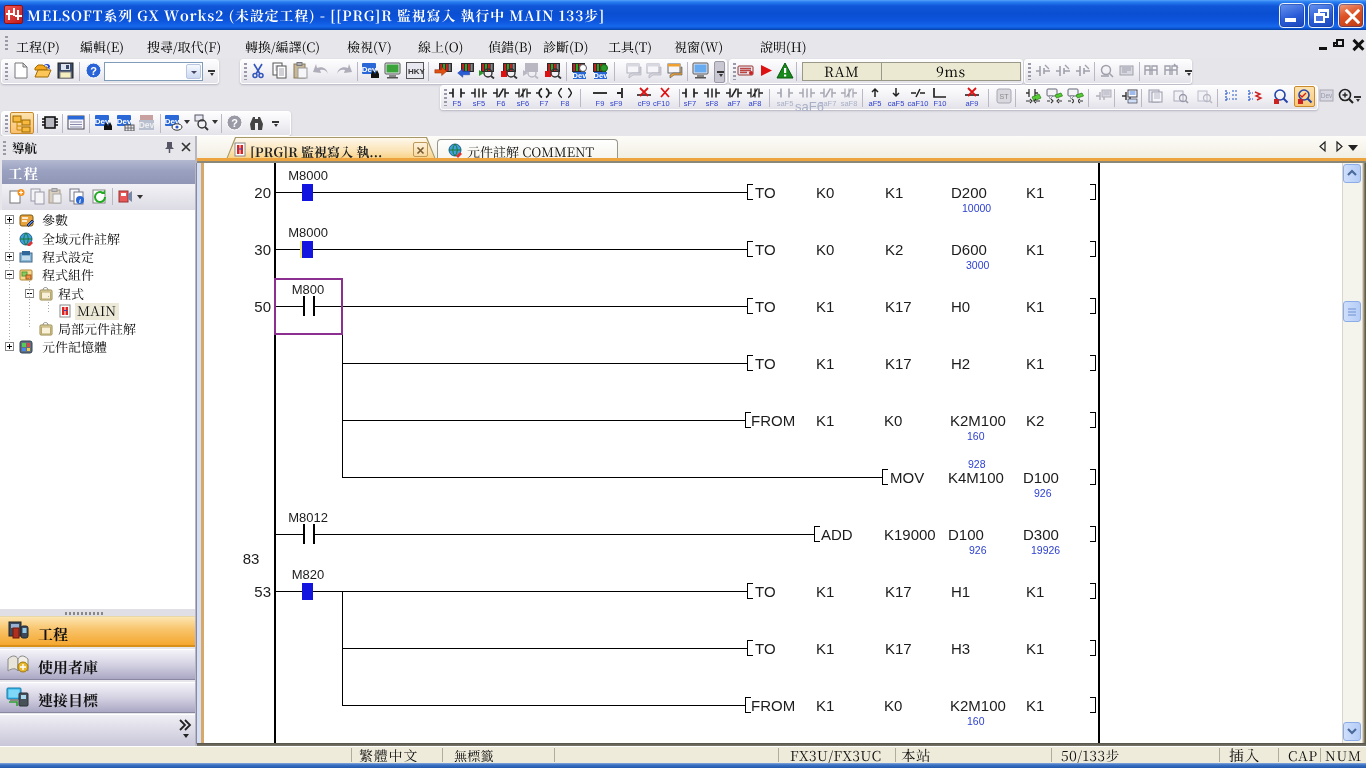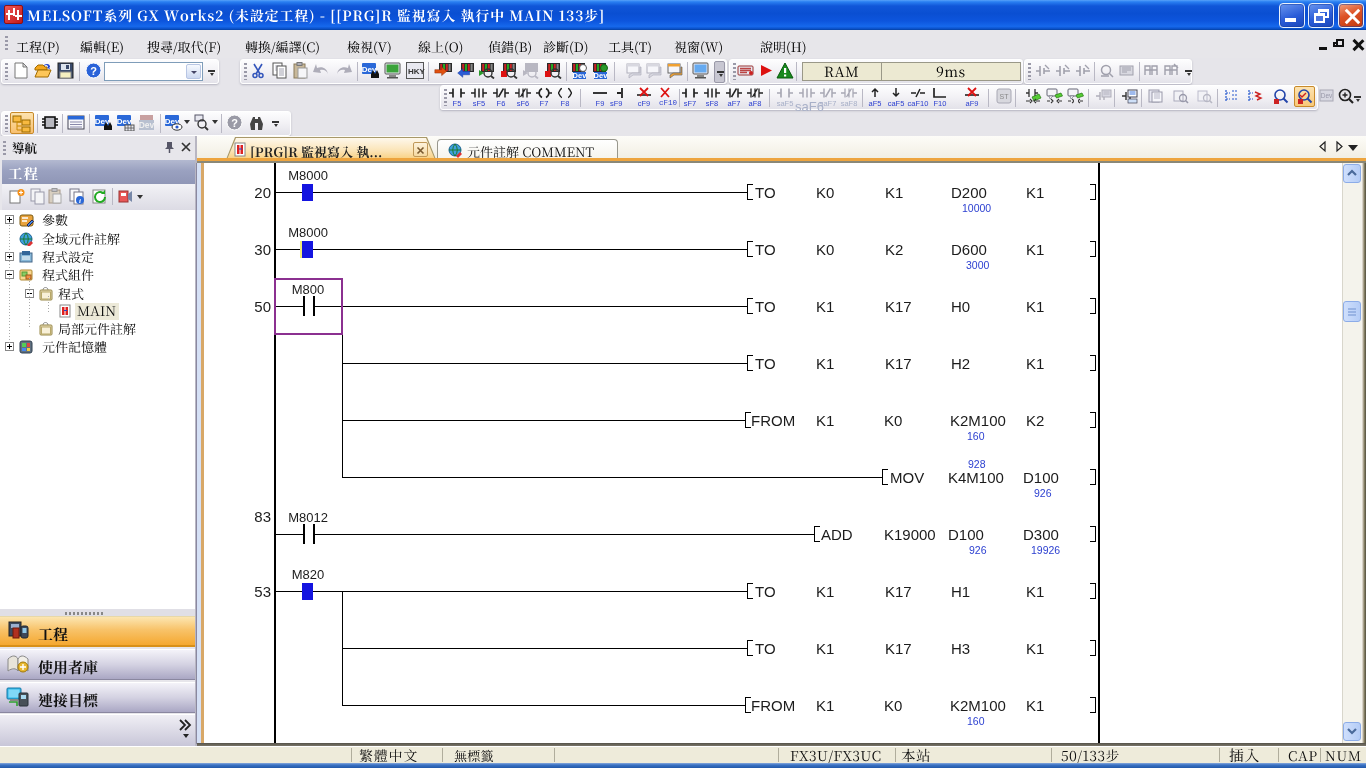--- a/index.html
+++ b/index.html
@@ -363,21 +363,21 @@
     </svg>
     <div style="position:absolute;left:610px;top:99px;width:24px;height:8px;font-size:7.5px;color:#2b3fd0;text-align:left;font-family:'Liberation Sans'">sF9</div>
     <svg style="position:absolute;left:635px;top:87px" width="18" height="12" viewBox="0 0 18 12">
       <path d="M2 8h14" stroke="#222" stroke-width="1.6"></path>
       <path d="M5 1l8 8M13 1L5 9" stroke="#dd1111" stroke-width="1.8"></path>
     </svg>
     <div style="position:absolute;left:632px;top:99px;width:24px;height:8px;font-size:7.5px;color:#2b3fd0;text-align:center;font-family:'Liberation Sans'">cF9</div>
     <svg style="position:absolute;left:656px;top:87px" width="18" height="12" viewBox="0 0 18 12">
       <path d="M5 1l8 9M13 1L5 10" stroke="#dd1111" stroke-width="1.8"></path>
     </svg>
-    <div style="position:absolute;left:653px;top:99px;width:24px;height:8px;font-size:7.5px;color:#2b3fd0;text-align:right;font-family:Liberation Mono, monospace">cF10</div>
+    <div style="position:absolute;left:653px;top:99px;width:24px;height:8px;font-size:7.5px;color:#2b3fd0;text-align:left;font-family:Liberation Sans, sans-serif">cF10</div>
     <div class="sep" style="left:679px;top:89px;height:18px"></div>
     <svg style="position:absolute;left:681px;top:87px" width="18" height="12" viewBox="0 0 18 12">
       <path d="M1 6h4M13 6h4M5 1.5v9M13 1.5v9" stroke="#222" stroke-width="1.7" fill="none"></path>
     </svg>
     <div style="position:absolute;left:678px;top:99px;width:24px;height:8px;font-size:7.5px;color:#2b3fd0;text-align:center;font-family:'Liberation Sans'">sF7</div>
     <svg style="position:absolute;left:703px;top:87px" width="18" height="12" viewBox="0 0 18 12">
       <path d="M1 6h4M13 6h4M5 1.5v9M13 1.5v9M9 1.5v9" stroke="#222" stroke-width="1.5" fill="none"></path>
     </svg>
     <div style="position:absolute;left:700px;top:99px;width:24px;height:8px;font-size:7.5px;color:#2b3fd0;text-align:center;font-family:'Liberation Sans'">sF8</div>
     <svg style="position:absolute;left:725px;top:87px" width="18" height="12" viewBox="0 0 18 12">
@@ -868,21 +868,21 @@
     <div class="wire" style="left:342px;top:477px;width:540px"></div>
     <div class="lb" style="left:882px;top:469px"></div>
     <div class="rb" style="left:1090px;top:469px"></div>
     <div class="ltx" style="left:890px;top:469px">MOV</div>
     <div class="ltx" style="left:948px;top:469px">K4M100</div>
     <div class="ltx" style="left:1023px;top:469px">D100</div>
     <div class="blu" style="left:968px;top:458px">928</div>
     <div class="blu" style="left:1034px;top:487px">926</div>
     <div style="position:absolute;left:274px;top:278px;width:69px;height:57px;border:2px solid #8b3090"></div>
     <div class="wire" style="left:274px;top:534px;width:540px"></div>
-    <div class="ltx" style="left:231px;top:508px;width:40px;text-align:right">83</div>
+    <div class="ltx" style="left:231px;top:550px;width:40px;text-align:center">83</div>
     <div class="lbl" style="left:268px;top:510px;width:80px;text-align:center">M8012</div>
     <div style="position:absolute;left:303px;top:524px;width:2px;height:20px;background:#000"></div>
     <div style="position:absolute;left:313px;top:524px;width:2px;height:20px;background:#000"></div>
     <div style="position:absolute;left:305px;top:534px;width:8px;height:1px;background:#fff"></div>
     <div class="lb" style="left:814px;top:526px"></div>
     <div class="rb" style="left:1090px;top:526px"></div>
     <div class="ltx" style="left:821px;top:526px">ADD</div>
     <div class="ltx" style="left:884px;top:526px">K19000</div>
     <div class="ltx" style="left:948px;top:526px">D100</div>
     <div class="ltx" style="left:1023px;top:526px">D300</div>

